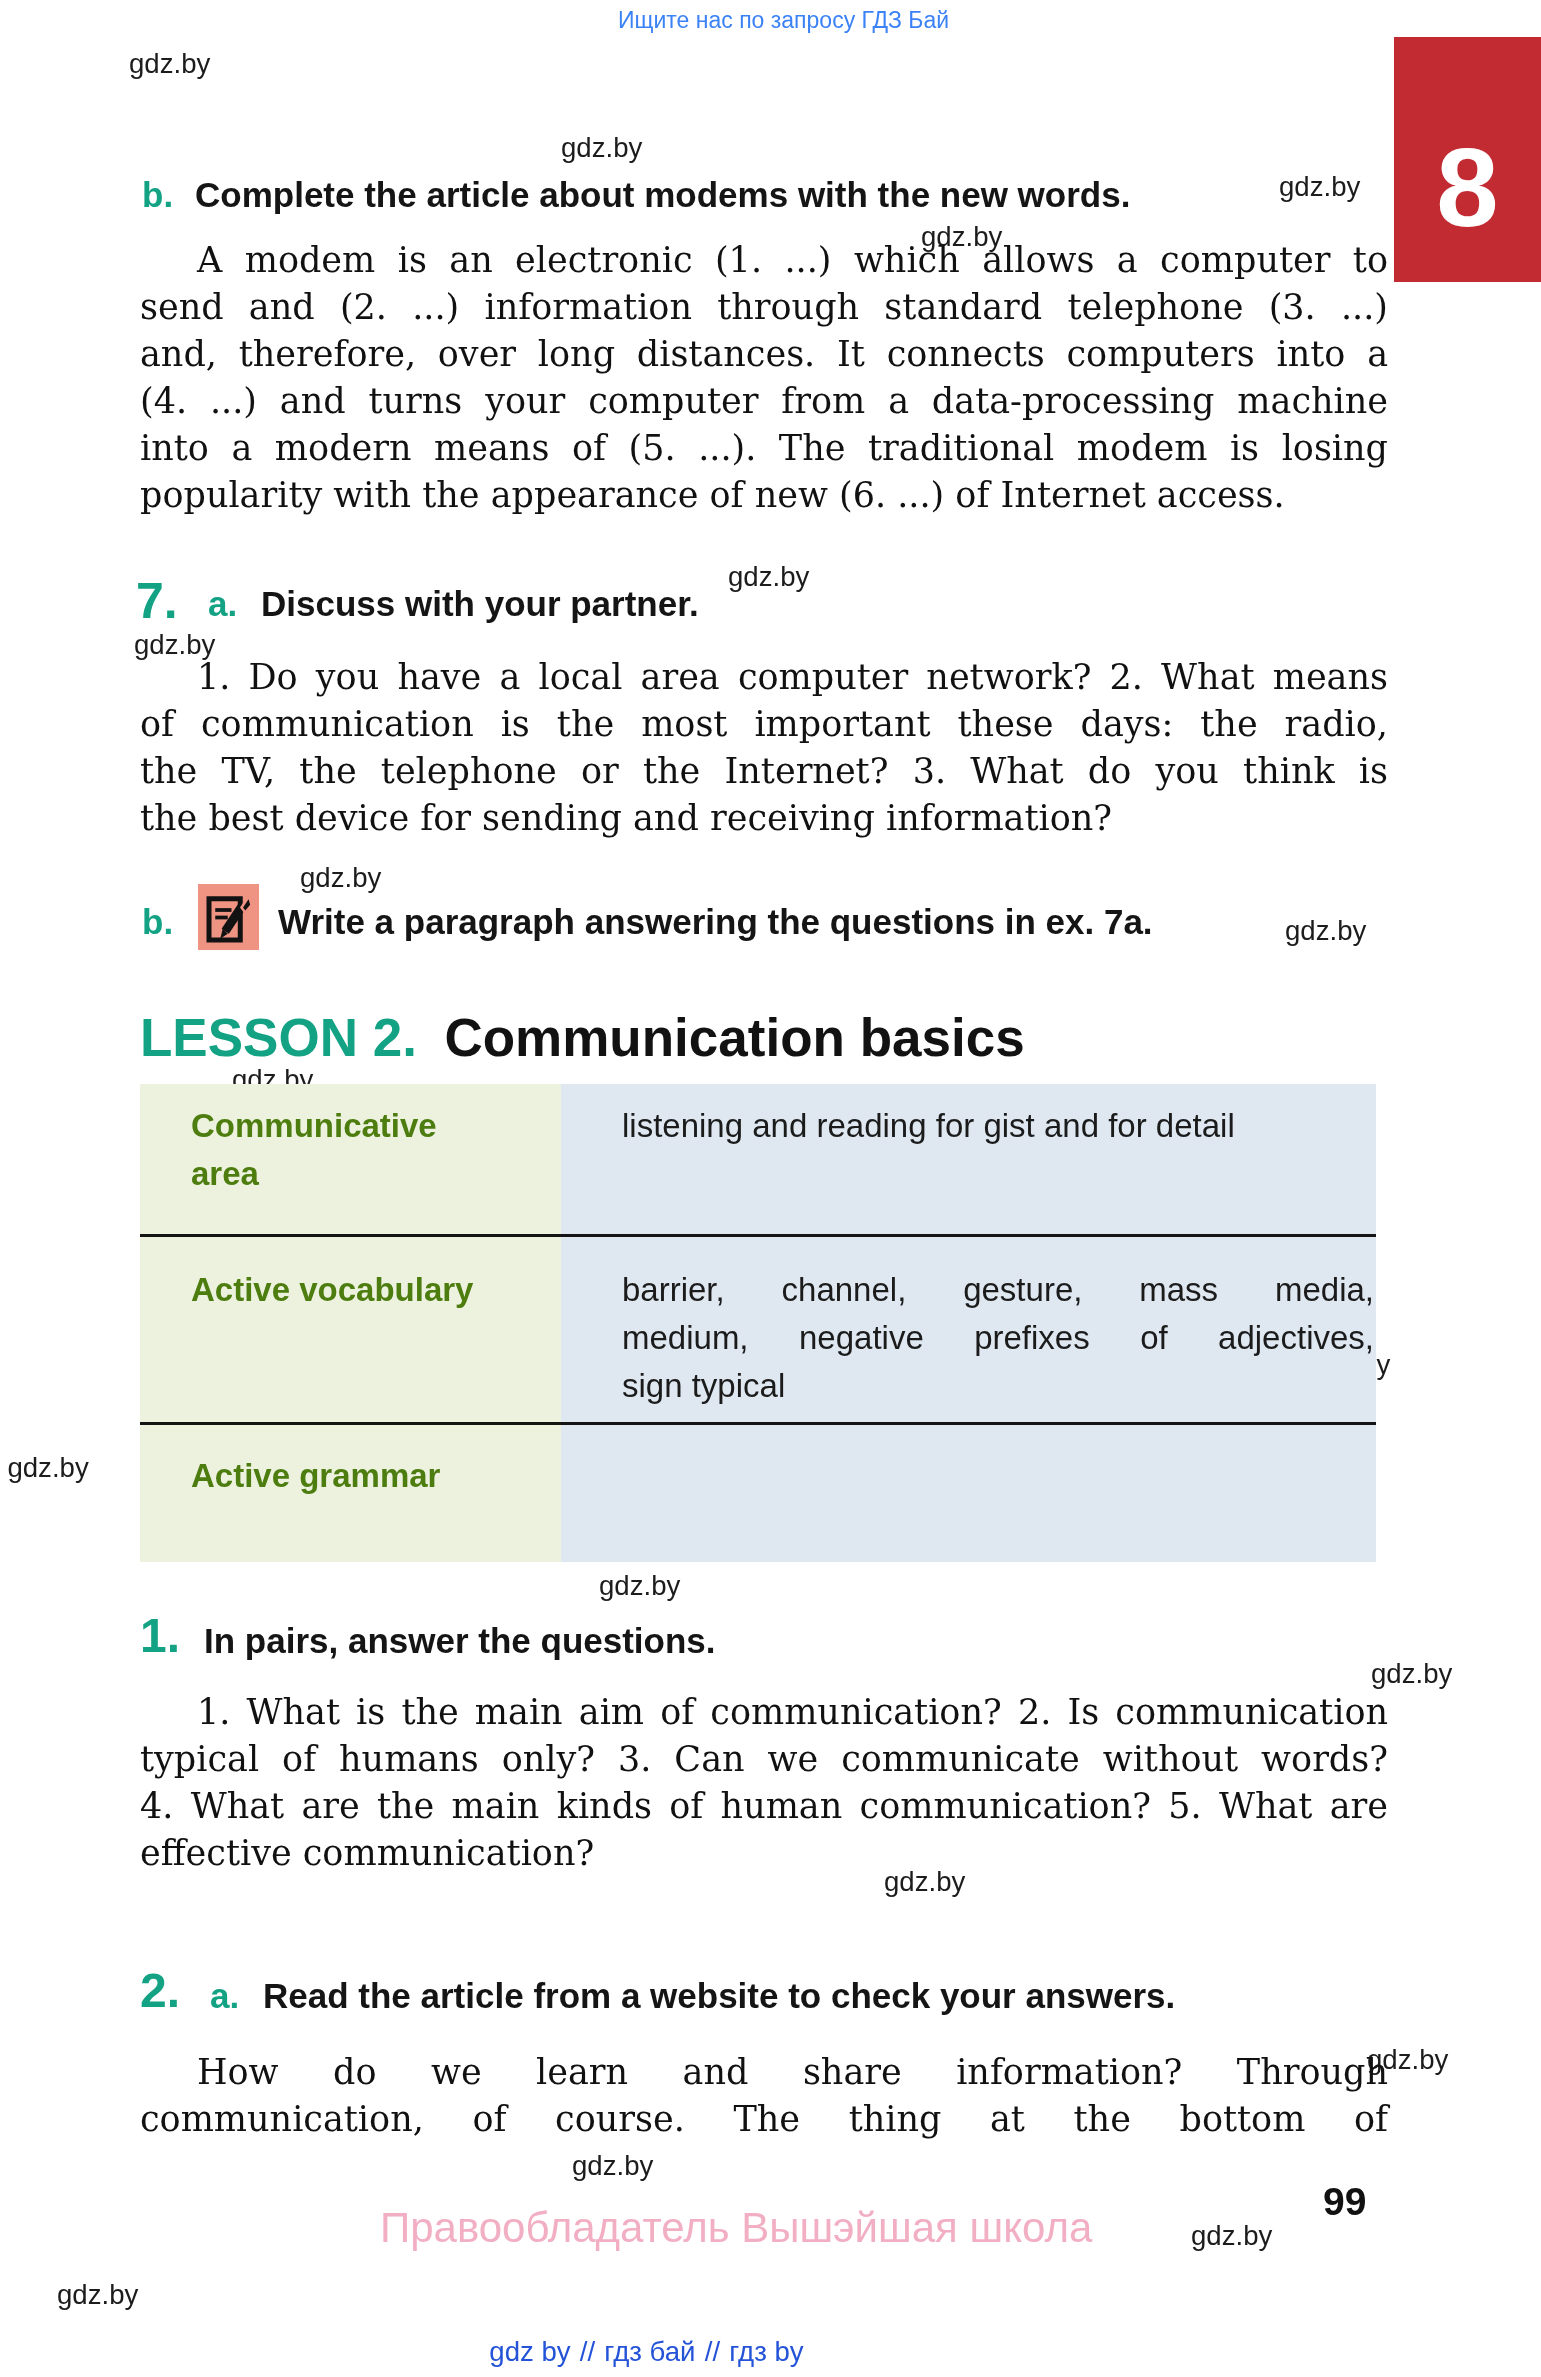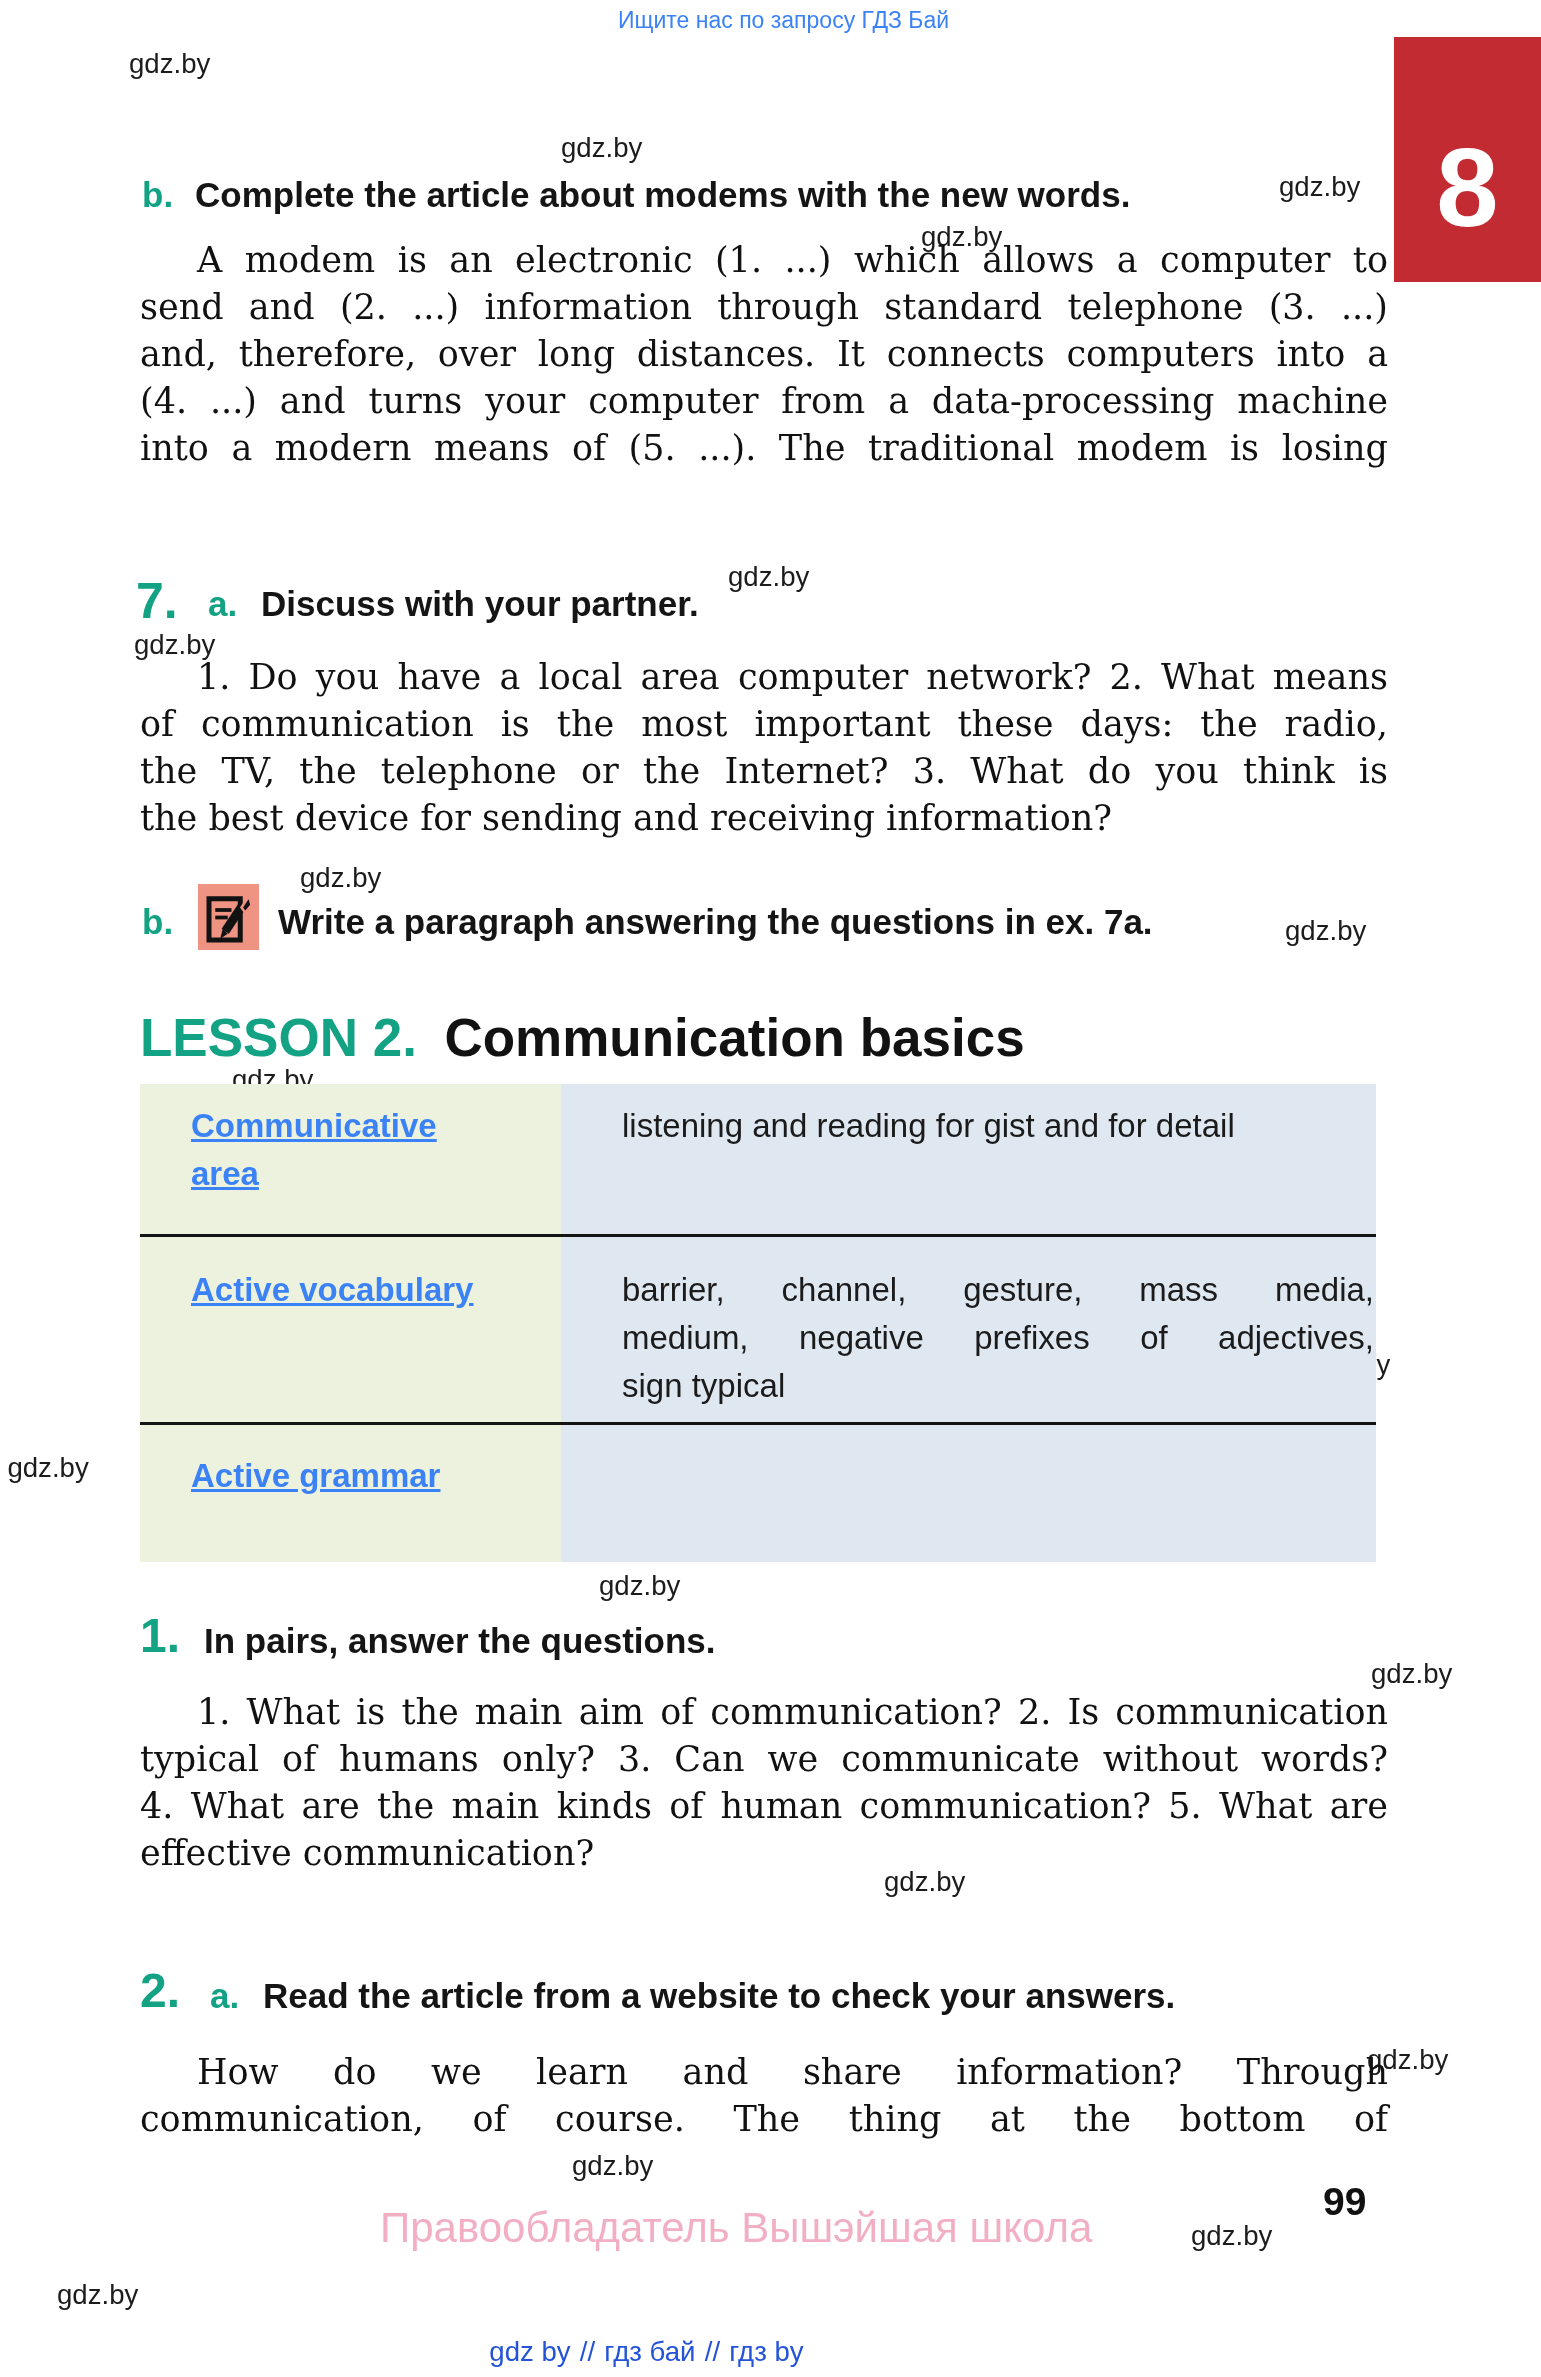--- a/index.html
+++ b/index.html
@@ -27,21 +27,21 @@
   .indent{text-indent:57px;}
   
   .lesson{font-size:53px;font-weight:bold;white-space:nowrap;}
   .lesson .lnum{color:#13a284;margin-top:7px;}
   .lesson .ltitle{color:#121212;margin-left:27.6px;}
   
   .tablebox{left:140px;top:1084px;width:1236px;height:478px;}
   .col-l{position:absolute;left:0;top:0;width:421px;height:478px;background:#edf2df;}
   .col-r{position:absolute;left:421px;top:0;width:815px;height:478px;background:#dfe8f1;}
   .sep{position:absolute;left:0;width:1236px;height:2.8px;background:#141414;}
-  .tlabel{position:absolute;left:51px;font-weight:bold;font-size:33px;line-height:48px;white-space:nowrap;color:#3b82f6;text-decoration:underline;}
+  .tlabel{position:absolute;left:51px;font-weight:bold;font-size:33px;line-height:48px;white-space:nowrap;color:#4d7c0f;}
   .tval{position:absolute;left:482px;width:752px;font-size:33px;line-height:48px;color:#1b1b1b;}
   
   .memo{left:198px;top:884px;width:61px;height:66px;background:#ef9383;
         display:flex;align-items:center;justify-content:center;}
   
   .publisher{font-size:42px;color:#f2afc4;white-space:nowrap;}
   .pagenum{font-size:39px;font-weight:bold;color:#111;}
   .links{font-size:27.6px;color:#2453d8;white-space:nowrap;}
   .links span{margin:0 9.2px;}
   .links a{color:#2453d8;text-decoration:none;}
@@ -80,20 +80,21 @@
 
   <div class="abs marker-sm" style="left:142px;top:175px;">b.</div>
   <div class="abs exh" style="left:195px;top:175px;">Complete the article about modems with the new words.</div>
 
   <div class="para" style="top:237px;">
     <div class="jline indent">A modem is an electronic (1. ...) which allows a computer to</div>
     <div class="jline">send and (2. ...) information through standard telephone (3. ...)</div>
     <div class="jline">and, therefore, over long distances. It connects computers into a</div>
     <div class="jline">(4. ...) and turns your computer from a data-processing machine</div>
     <div class="jline">into a modern means of (5. ...). The traditional modem is losing</div>
+    <div class="nline">popularity with the appearance of new (6. ...) of Internet access.</div>
   </div>
 
   <div class="abs marker-lg" style="left:136px;top:572px;">7.</div>
   <div class="abs marker-sm" style="left:208px;top:584px;">a.</div>
   <div class="abs exh" style="left:261px;top:584px;">Discuss with your partner.</div>
 
   <div class="para" style="top:654px;">
     <div class="jline indent">1. Do you have a local area computer network? 2. What means</div>
     <div class="jline">of communication is the most important these days: the radio,</div>
     <div class="jline">the TV, the telephone or the Internet? 3. What do you think is</div>

